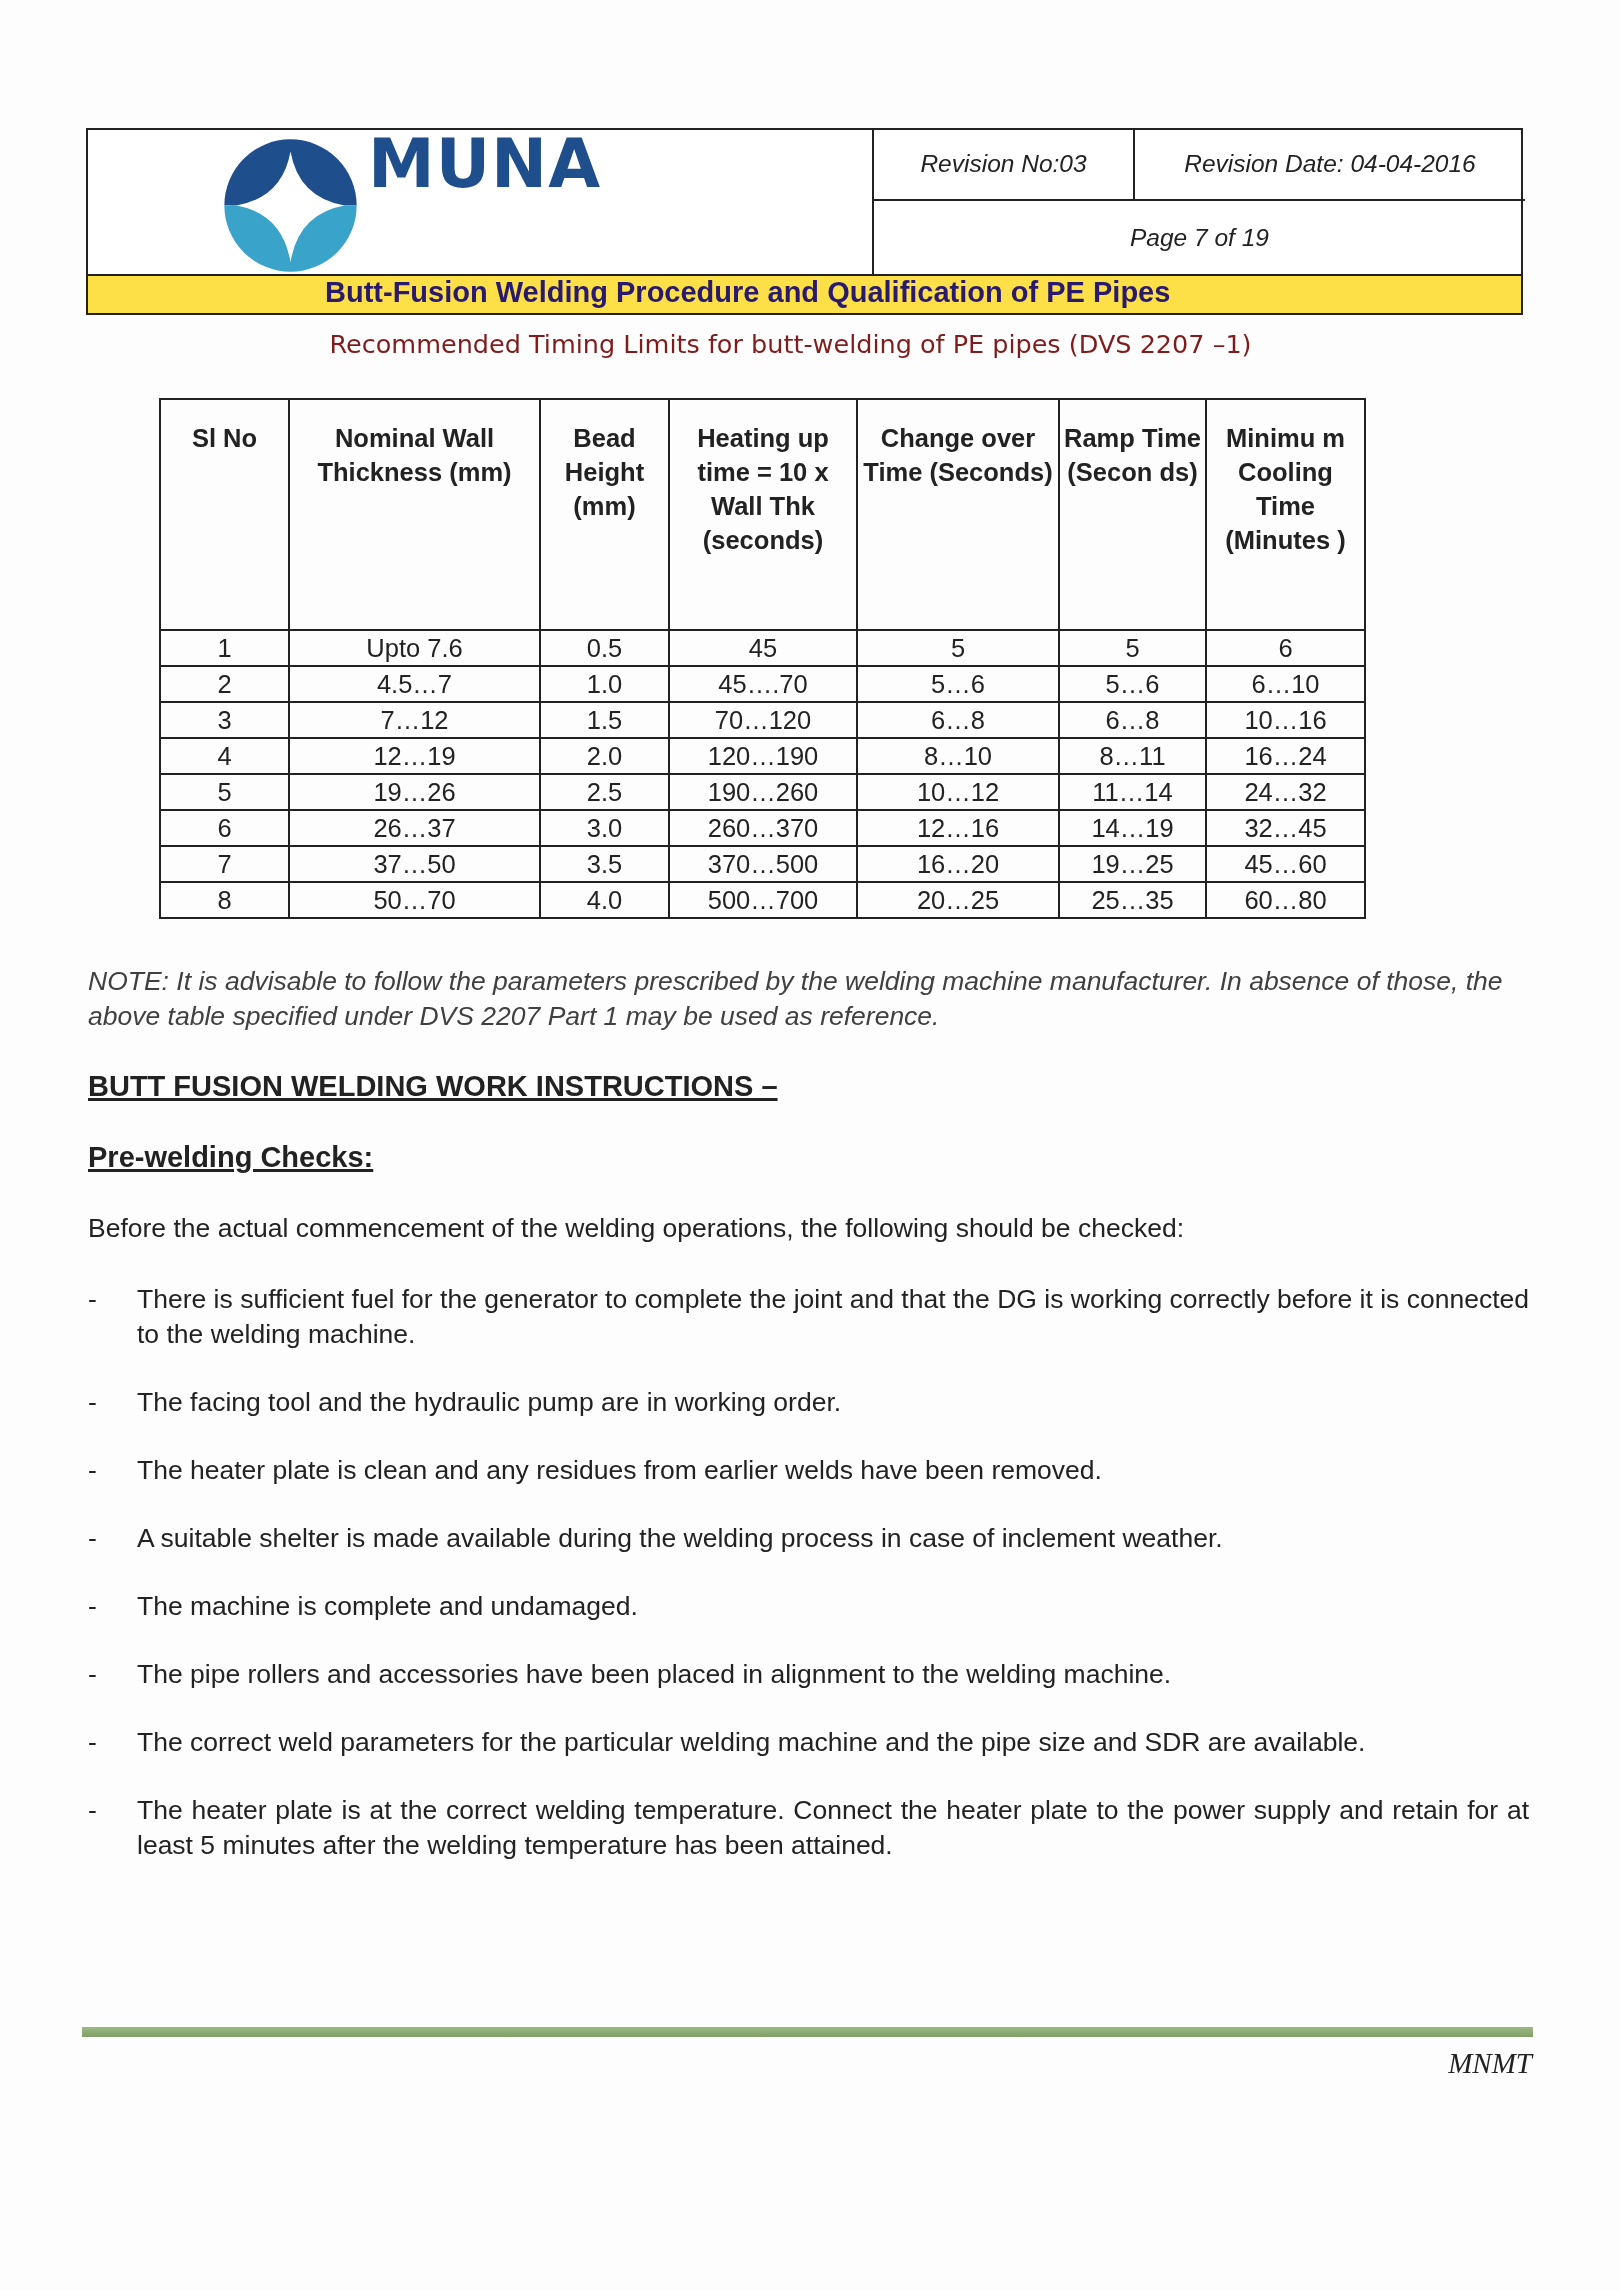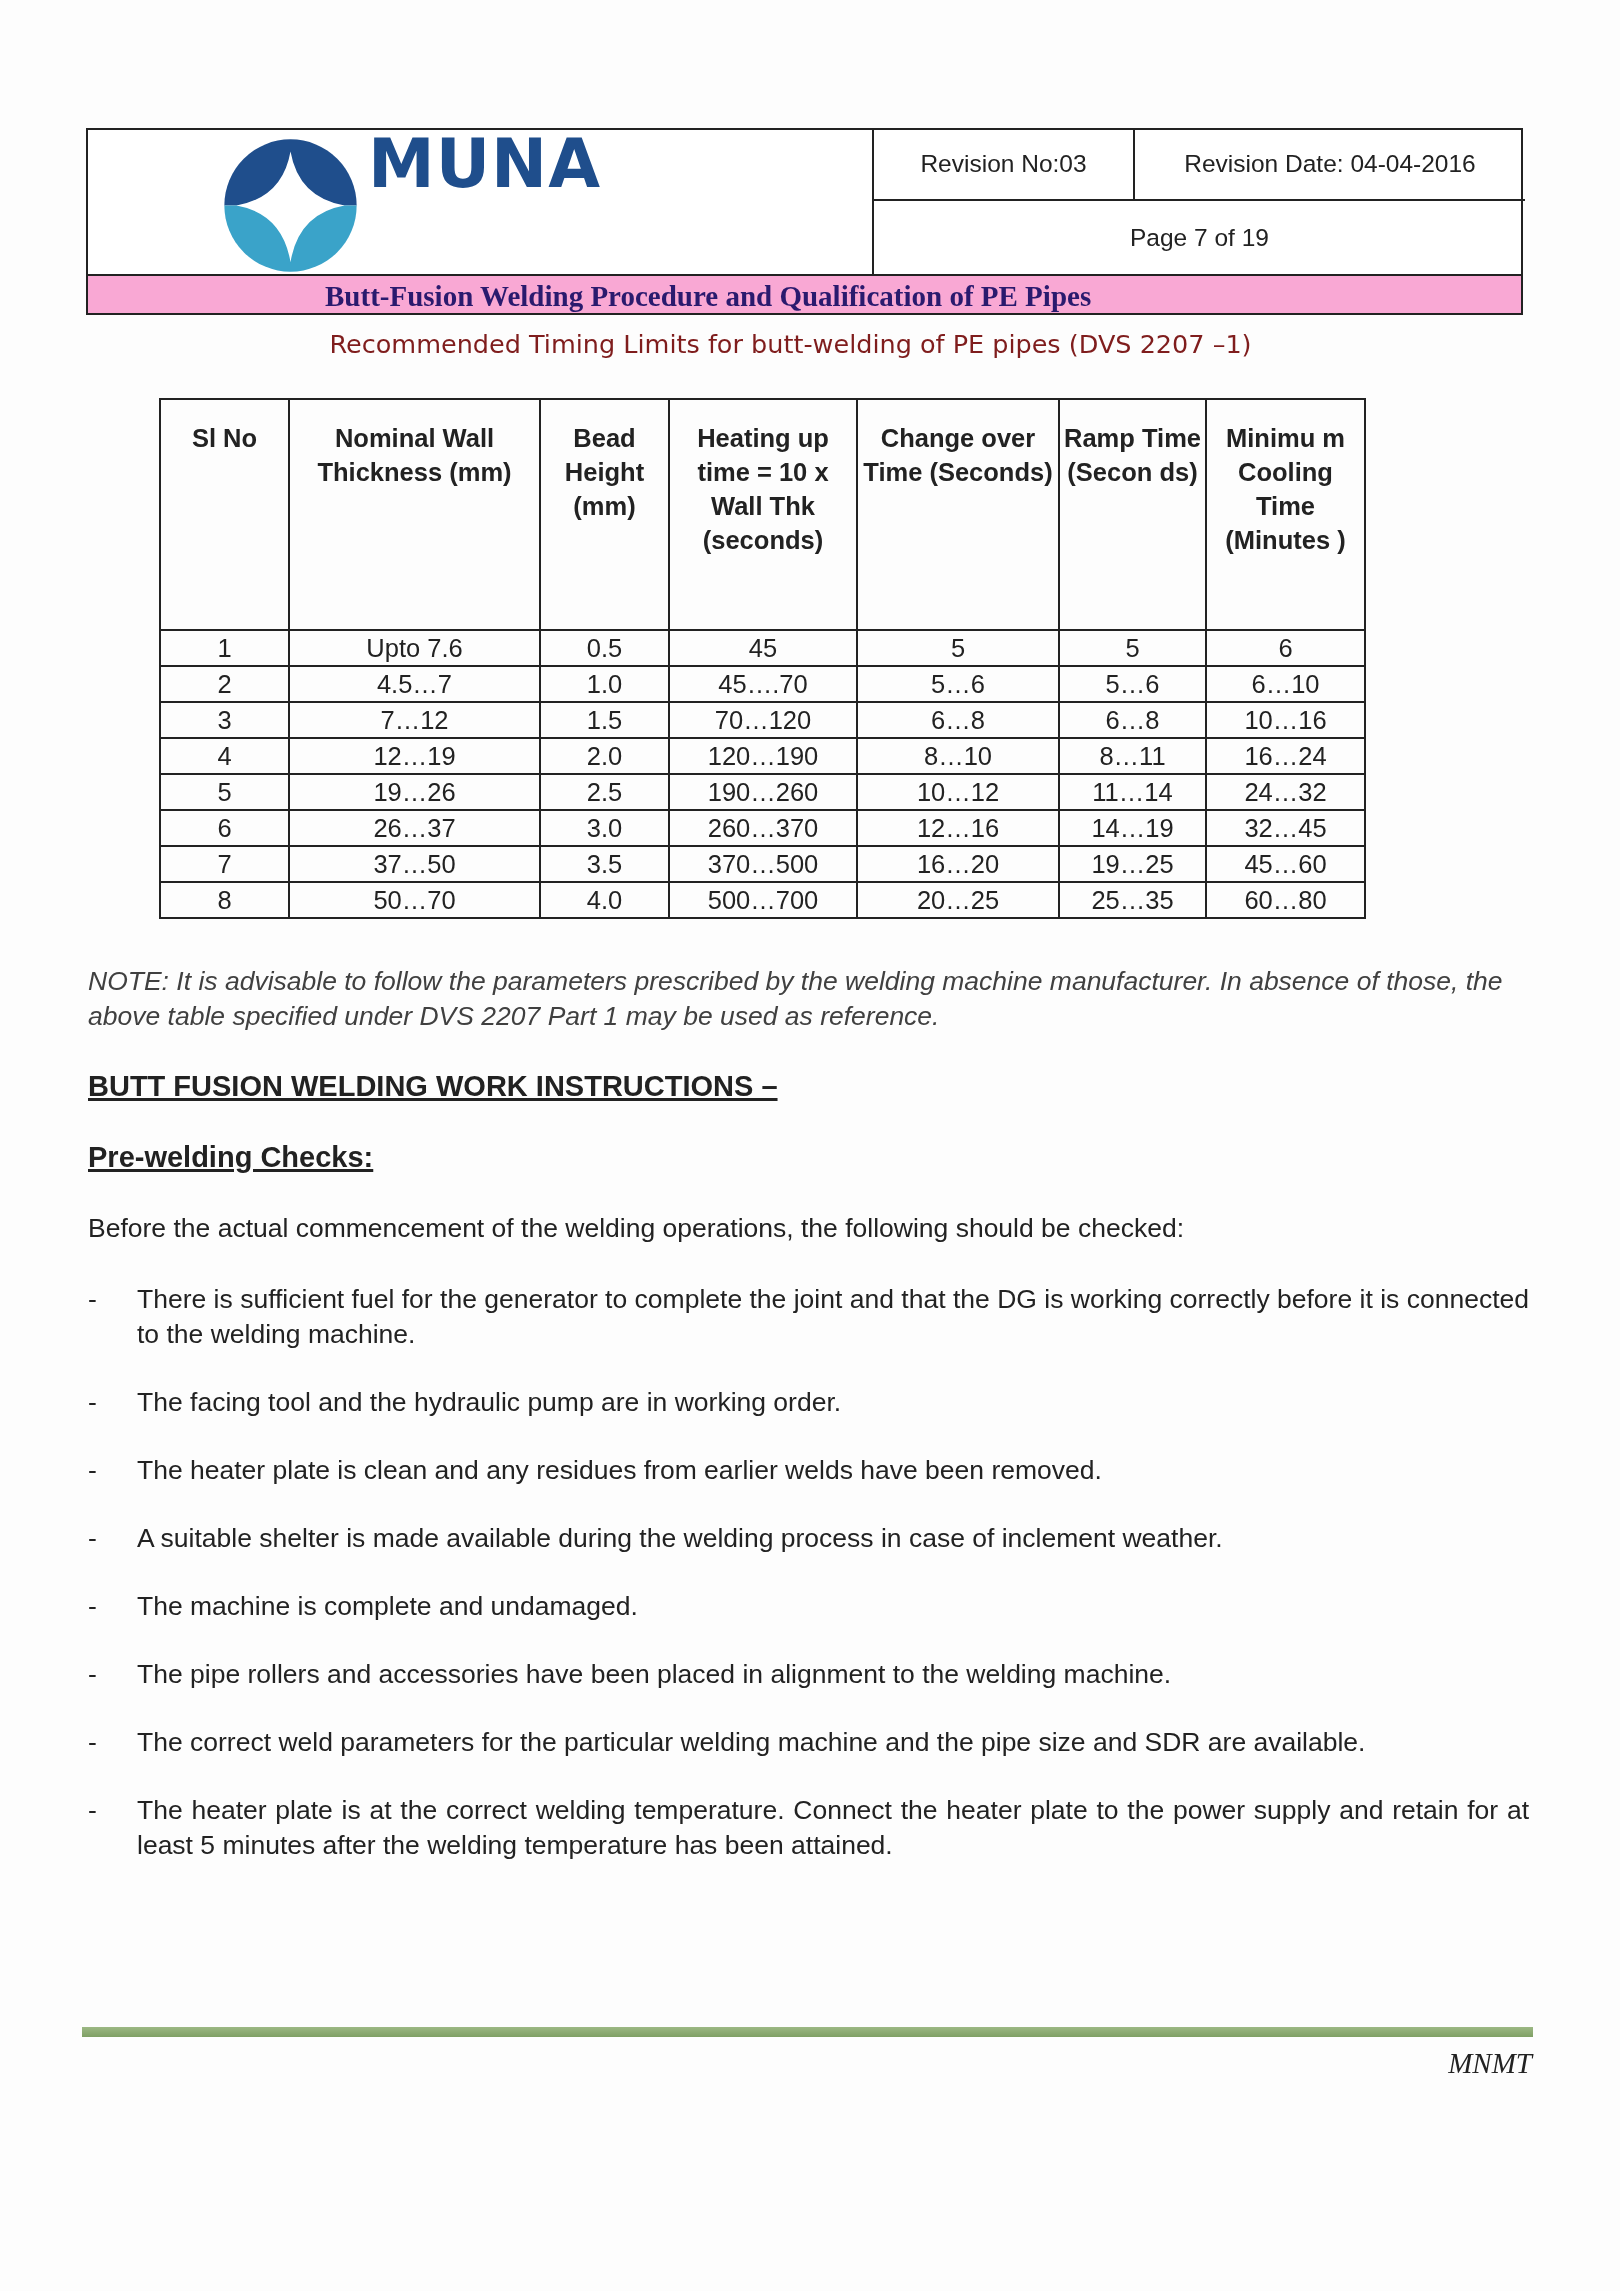--- a/index.html
+++ b/index.html
@@ -11,30 +11,30 @@
   
   .header {
     position: absolute; left: 86px; top: 128px; width: 1437px; height: 187px;
     border: 2px solid #222; box-sizing: border-box; background: #fff;
   }
   .logo-area { position: absolute; left: 0; top: 0; width: 784px; height: 145px; }
   .logo-mark { position: absolute; left: 135px; top: 7.8px; width: 135px; height: 135px; }
   .logo-text { position: absolute; left: 280px; top: 2px; color: #1f4e8c; font-weight: bold;
     font-family: "DejaVu Sans", sans-serif; font-size: 67px; line-height: 65px; letter-spacing: 1px; }
   .meta-box { position: absolute; left: 784px; top: -2px; width: 653px; height: 147px;
-    border-left: 2px solid #222; box-sizing: border-box; }
+    border-left: 2px solid #222; box-sizing: border-box; font-style: italic; }
   .meta-row1 { display: flex; height: 71px; border-bottom: 2px solid #222; }
   .meta-cell { display: flex; align-items: center; justify-content: center; font-size: 24.5px; color: #222; }
   .meta-rev { width: 259px; border-right: 2px solid #222; }
   .meta-date { flex: 1; }
   .meta-row2 { height: 74px; }
   .title-band {
     position: absolute; left: 0; bottom: 0; width: 100%; height: 39px;
-    background: #f9a8d4; border-top: 2px solid #222; box-sizing: border-box;
-    display: flex; align-items: flex-end; font-family: Liberation Serif, serif;
+    background: #fde047; border-top: 2px solid #222; box-sizing: border-box;
+    display: flex; align-items: flex-start;
   }
   .title-band span { margin-left: 237px; font-weight: bold; font-size: 29px; color: #2a1a6e; }
 
   .caption { position: absolute; left: 0; width: 1620px; top: 329px; text-align: center;
     font-family: "DejaVu Sans", sans-serif; font-size: 25.5px; color: #7f1d1d; }
   .caption span { margin-left: -39px; }
 
   
   table.timing {
     position: absolute; left: 159px; top: 398px; border-collapse: collapse;

